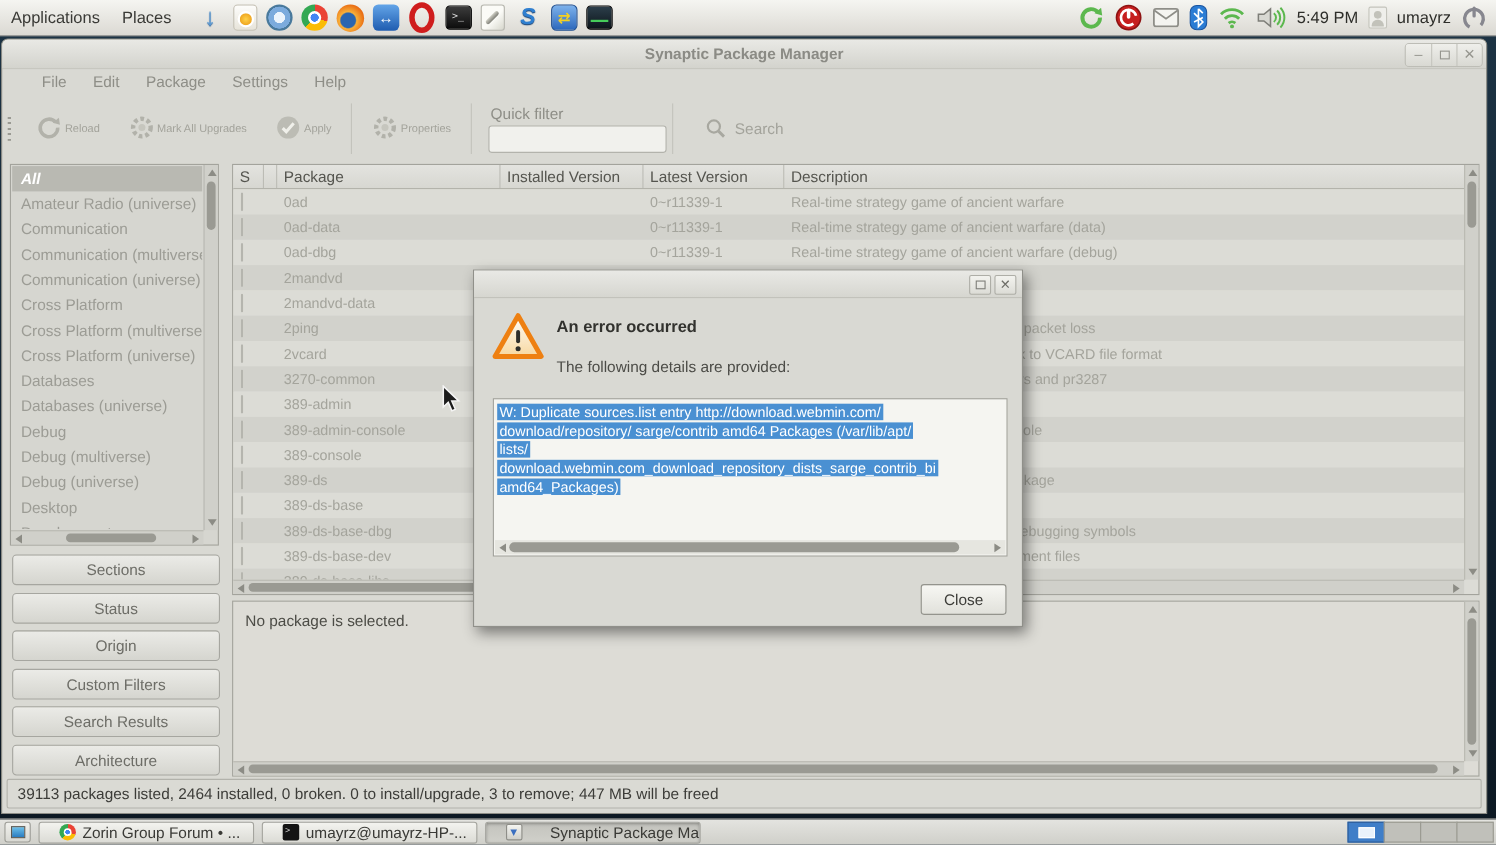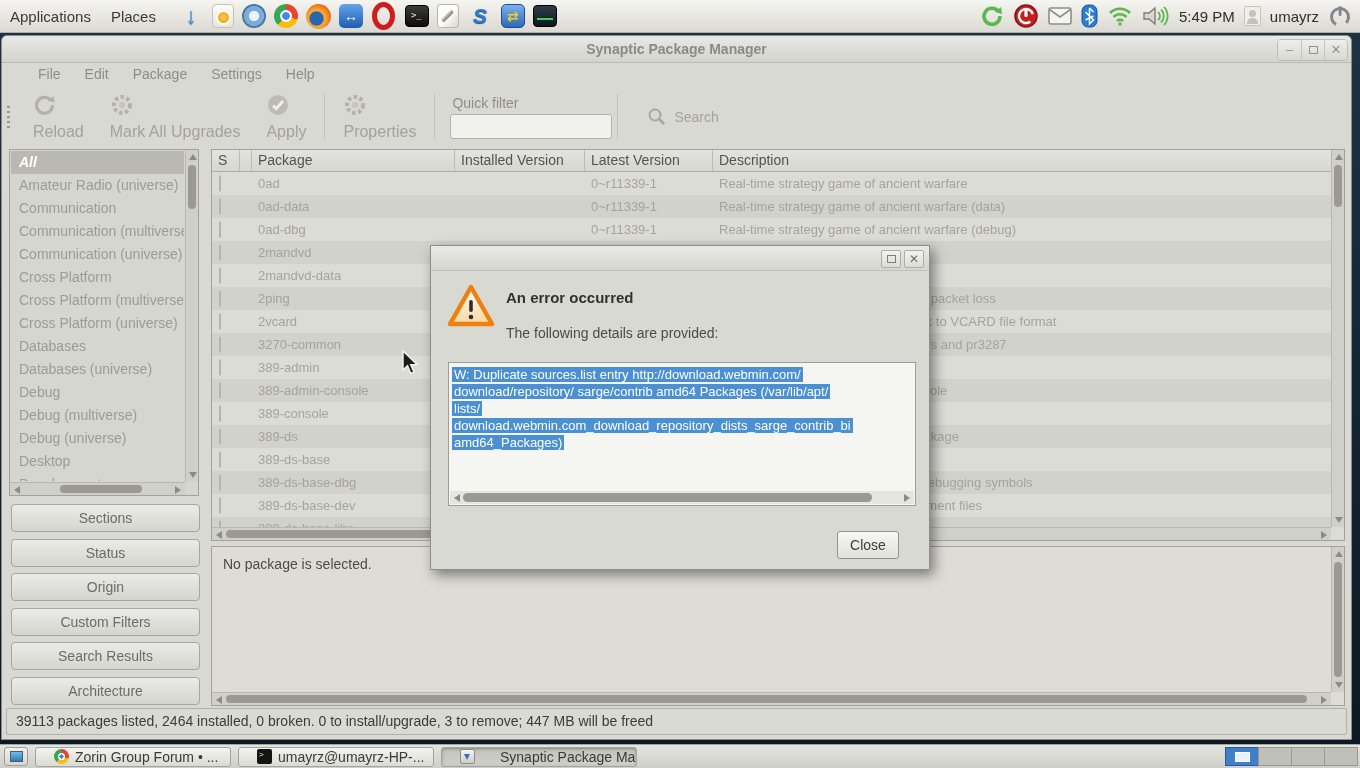--- a/index.html
+++ b/index.html
@@ -56,21 +56,21 @@
   .win-controls{position:absolute;right:3px;top:3px;display:flex;border:1px solid #bdbdb6;border-radius:4px;overflow:hidden;}
   .wc{width:23px;height:20px;display:flex;align-items:center;justify-content:center;color:#95958e;font-size:13px;
     background:linear-gradient(#efefeb,#d9d9d3);border-left:1px solid #c6c6bf;}
   .wc:first-child{border-left:none;}
   .wc .box{width:9px;height:8px;border:1.5px solid #95958e;display:block;}
   .menubar{height:24px;display:flex;align-items:flex-start;padding-left:24px;}
   .menu-item{padding:3px 12px;font-size:14px;color:#8e8e87;}
   .toolbar{height:60px;display:flex;align-items:center;padding-left:18px;position:relative;}
   .tool-handle{position:absolute;left:5px;top:19px;width:3px;height:22px;
     background:repeating-linear-gradient(#9a9a93 0 2px,transparent 2px 5px);}
-  .tbtn{display:flex;flex-direction:column;align-items:flex-start;gap:2px;padding:2px 13px;color:#a3a39b;font-size:16px;}
+  .tbtn{display:flex;flex-direction:row;align-items:center;gap:2px;padding:2px 13px;color:#a3a39b;font-size:10px;}
   .tsep{width:1px;height:46px;background:#c3c3bc;margin:0 5px;}
   .qf{display:flex;flex-direction:column;margin-left:10px;}
   .qf-label{font-size:14px;color:#8e8e87;margin:0 0 3px 2px;}
   .qf-input{width:162px;height:25px;background:#f1f1ed;border:1px solid #b3b3ac;border-radius:3px;padding:0 6px;font-size:13px;color:#444;}
   .search-btn{display:flex;align-items:center;gap:7px;color:#a3a39b;font-size:14px;margin-left:14px;padding:5px 10px;}
 
   
   .sb-list{position:absolute;left:7px;top:113px;width:190px;height:347px;background:#d6d6d0;border:1px solid #a3a39c;}
   .sb-items{position:absolute;left:1px;top:1px;right:14px;bottom:14px;overflow:hidden;}
   .sb-item{height:23px;line-height:23px;padding-left:8px;font-size:14px;color:#9c9c95;white-space:nowrap;overflow:hidden;}
@@ -134,21 +134,21 @@
   .dlg-warning{position:absolute;left:16px;top:37px;}
   .dlg-title{position:absolute;left:75px;top:43px;font-size:15px;font-weight:bold;color:#32322e;}
   .dlg-subtitle{position:absolute;left:75px;top:79px;font-size:14px;color:#4c4c47;}
   .dlg-textbox{position:absolute;left:17px;top:116px;width:468px;height:144px;background:#f5f5f1;
     border:1px solid #9e9e97;overflow:hidden;}
   .err-lines{padding:3px 0 0 3px;}
   .err-line{font-size:13px;line-height:17px;white-space:nowrap;}
   .err-line .sel{background:#4a90d2;color:#fff;padding:0 2px;}
   .dlg-textbox .hsb{left:1px;right:1px;bottom:1px;height:13px;background:#e6e6e0;border-top:none;}
   .dlg-textbox .hsb .sb-thumb-h{left:13px;right:42px;}
-  .dlg-close{position:absolute;left:406px;top:285px;width:62px;height:28px;border:1px solid #94948d;border-radius:3px;
+  .dlg-close{position:absolute;left:406px;top:285px;width:78px;height:28px;border:1px solid #94948d;border-radius:3px;
     background:linear-gradient(#f7f7f3,#e1e1db);font-size:14px;color:#3c3c38;font-family:inherit;}
 
   
   .taskbar{position:absolute;left:0;bottom:0;width:100%;height:24px;display:flex;align-items:center;gap:7px;
     padding-left:4px;background:linear-gradient(#e4e4e0,#cfcfc9);border-top:1px solid #a5a59f;z-index:30;}
   .show-desktop{width:24px;height:19px;border:1px solid #9e9e98;border-radius:3px;
     background:linear-gradient(#f1f1ed,#d8d8d2);display:flex;align-items:center;justify-content:center;}
   .show-desktop i{width:13px;height:11px;background:linear-gradient(#6cc0ea,#2a7cc0);border:1px solid #5a5a55;display:block;}
   .task{width:196px;height:20px;display:flex;align-items:center;gap:6px;padding:0 18px;border:1px solid #a4a49e;border-radius:3px;
     background:linear-gradient(#f3f3ef,#dbdbd5);font-size:14px;color:#3a3a36;overflow:hidden;white-space:nowrap;font-family:inherit;}

